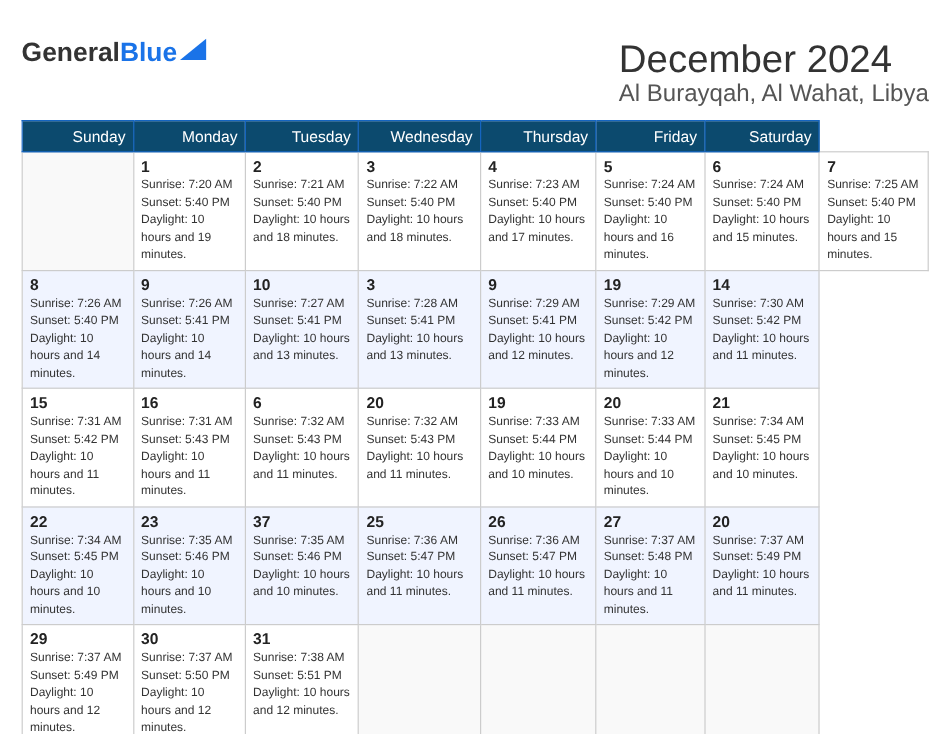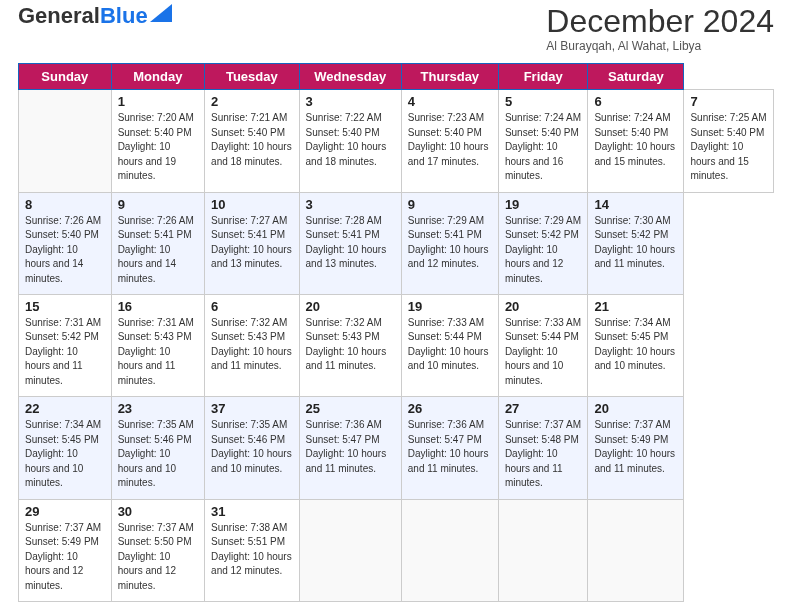--- a/index.html
+++ b/index.html
@@ -6,21 +6,21 @@
     body {
       font-family: Arial, sans-serif;
       background: #fff;
       width: 792px;
       height: 612px;
       overflow: hidden;
     }
     .page {
       width: 792px;
       height: 612px;
-      padding: 4px 18px 10px 18px;
+      padding: 32px 18px 10px 18px;
       display: flex;
       flex-direction: column;
       border-radius: 13px;
     }
     .header {
       display: flex;
       justify-content: space-between;
       align-items: flex-start;
       margin-bottom: 10px;
     }
@@ -39,36 +39,36 @@
     .title-block {
       text-align: left;
     }
     .title-block h1 {
       font-size: 32px;
       font-weight: 300;
       color: #333;
       line-height: 1.1;
     }
     .title-block h2 {
-      font-size: 12px;
+      font-size: 20px;
       font-weight: 400;
       color: #555;
     }
     table {
       width: 100%;
       border-collapse: collapse;
       flex: 1;
     }
     thead tr th {
-      background: #be185d;
+      background: #0c4a6e;
       color: #fff;
       font-size: 13px;
-      font-weight: 700;
+      font-weight: 400;
       padding: 5px 6px;
-      text-align: center;
+      text-align: right;
       border: 1px solid #1565c0;
     }
     tbody tr td {
       border: 1px solid #ccc;
       padding: 4px 6px;
       vertical-align: top;
       font-size: 10.5px;
       color: #333;
       background: #fff;
       width: 113px;

